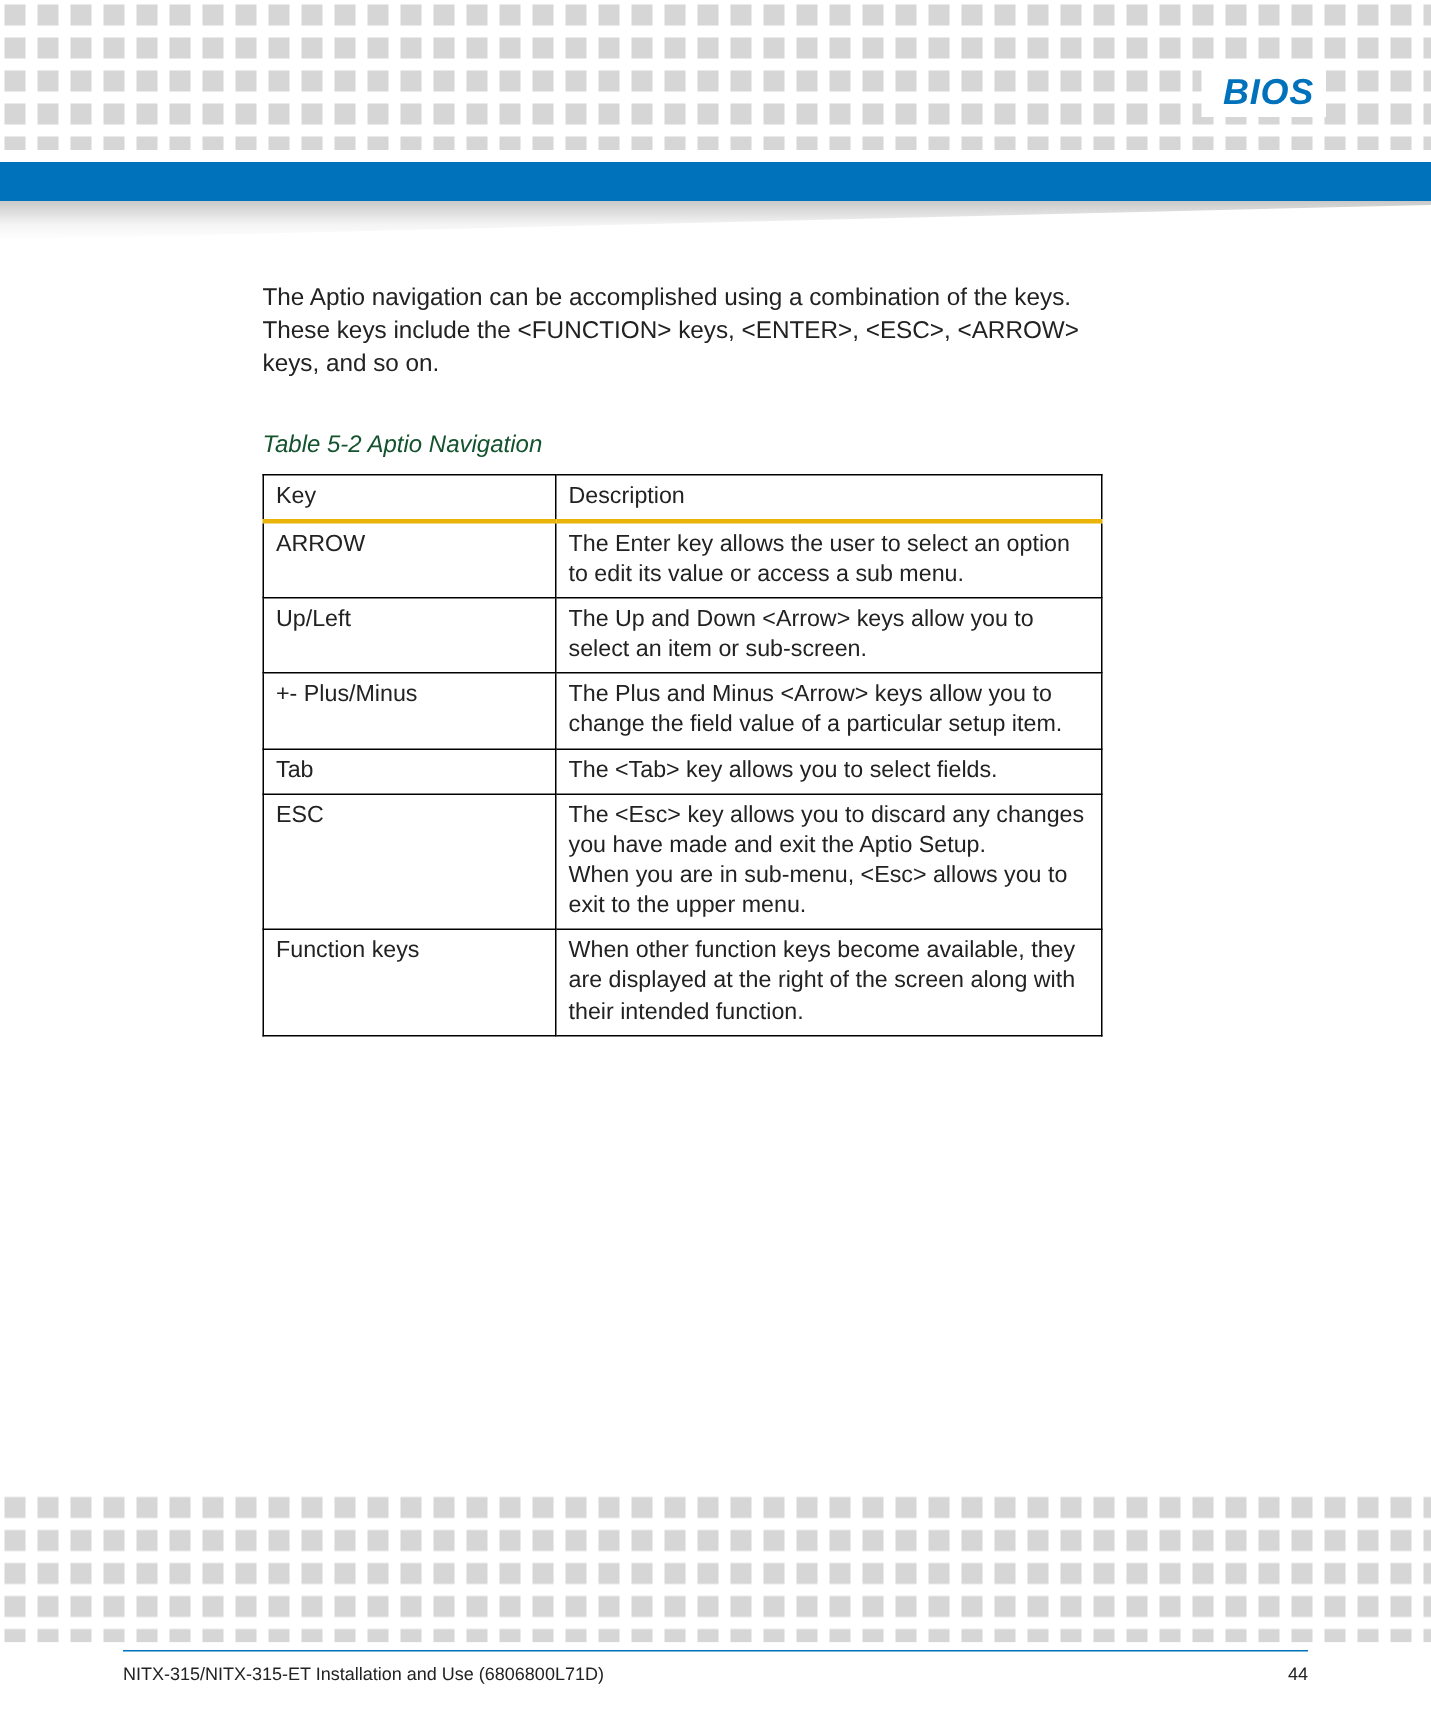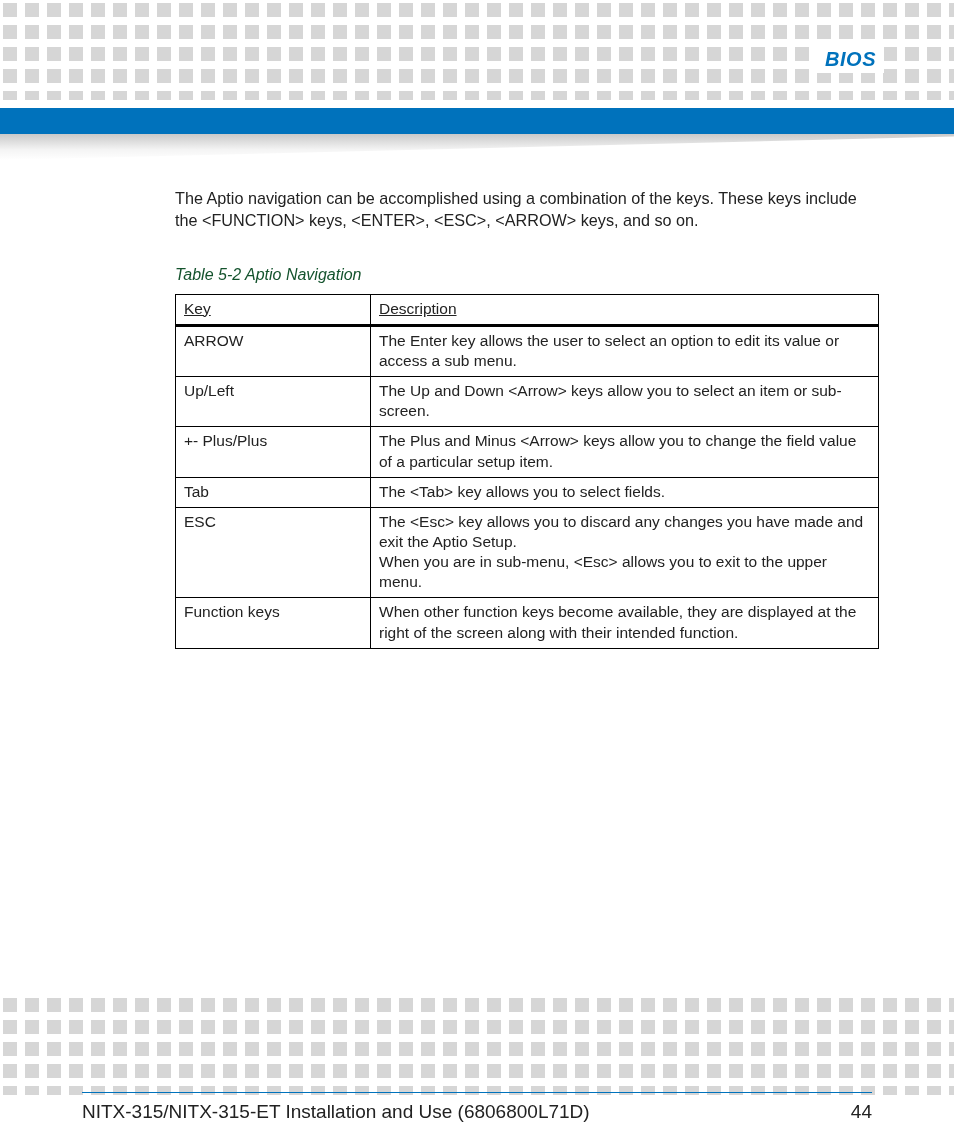--- a/index.html
+++ b/index.html
@@ -29,33 +29,33 @@
     position: absolute;
     top: 134px; left: 0; right: 0;
     height: 26px;
     background: linear-gradient(to bottom, #c9c9c9 0%, #f4f4f4 60%, #fff 100%);
     clip-path: polygon(0 0, 100% 0, 100% 10%, 0 100%);
   }
   .section-label {
     position: absolute;
     top: 46px;
     right: 70px;
-    font-size: 20px;
+    font-size: 24px;
     font-weight: 700;
     font-style: italic;
     color: #0072bc;
     background: #fff;
     padding: 2px 8px 2px 14px;
     letter-spacing: 0.5px;
   }
   .content {
     position: absolute;
     top: 188px;
     left: 175px;
-    width: 704px;
+    width: 560px;
   }
   .intro {
     font-size: 16.2px;
     line-height: 1.35;
     color: #222;
   }
   .table-caption {
     margin-top: 34px;
     font-size: 16px;
     font-style: italic;
@@ -69,38 +69,37 @@
     line-height: 1.3;
   }
   table.nav th, table.nav td {
     border: 1px solid #000;
     padding: 4px 8px 5px 8px;
     text-align: left;
     vertical-align: top;
     font-weight: 400;
   }
   table.nav thead th {
-    border-bottom: 3px solid #000000;
-    text-decoration: underline;
+    border-bottom: 3px solid #eab308;
   }
   table.nav td.keycol { width: 195px; }
   .footer {
     position: absolute;
     left: 82px; right: 82px;
     bottom: 22px;
   }
   .footer-rule {
     border: none;
     border-top: 1.5px solid #0072bc;
     margin-bottom: 8px;
   }
   .footer-row {
     display: flex;
     justify-content: space-between;
-    font-size: 19px;
+    font-size: 12px;
     color: #222;
   }
 </style>
 </head>
 <body>
 
 <div class="dot-band top">
   <svg width="954" height="100">
     <defs>
       <pattern id="dotsT" x="0" y="0" width="22" height="22" patternUnits="userSpaceOnUse">
@@ -131,21 +130,21 @@
     <tbody>
       <tr>
         <td class="keycol">ARROW</td>
         <td>The Enter key allows the user to select an option to edit its value or access a sub menu.</td>
       </tr>
       <tr>
         <td class="keycol">Up/Left</td>
         <td>The Up and Down &lt;Arrow&gt; keys allow you to select an item or sub-screen.</td>
       </tr>
       <tr>
-        <td class="keycol">+- Plus/Plus</td>
+        <td class="keycol">+- Plus/Minus</td>
         <td>The Plus and Minus &lt;Arrow&gt; keys allow you to change the field value of a particular setup item.</td>
       </tr>
       <tr>
         <td class="keycol">Tab</td>
         <td>The &lt;Tab&gt; key allows you to select fields.</td>
       </tr>
       <tr>
         <td class="keycol">ESC</td>
         <td>The &lt;Esc&gt; key allows you to discard any changes you have made and exit the Aptio Setup.<br>When you are in sub-menu, &lt;Esc&gt; allows you to exit to the upper menu.</td>
       </tr>

